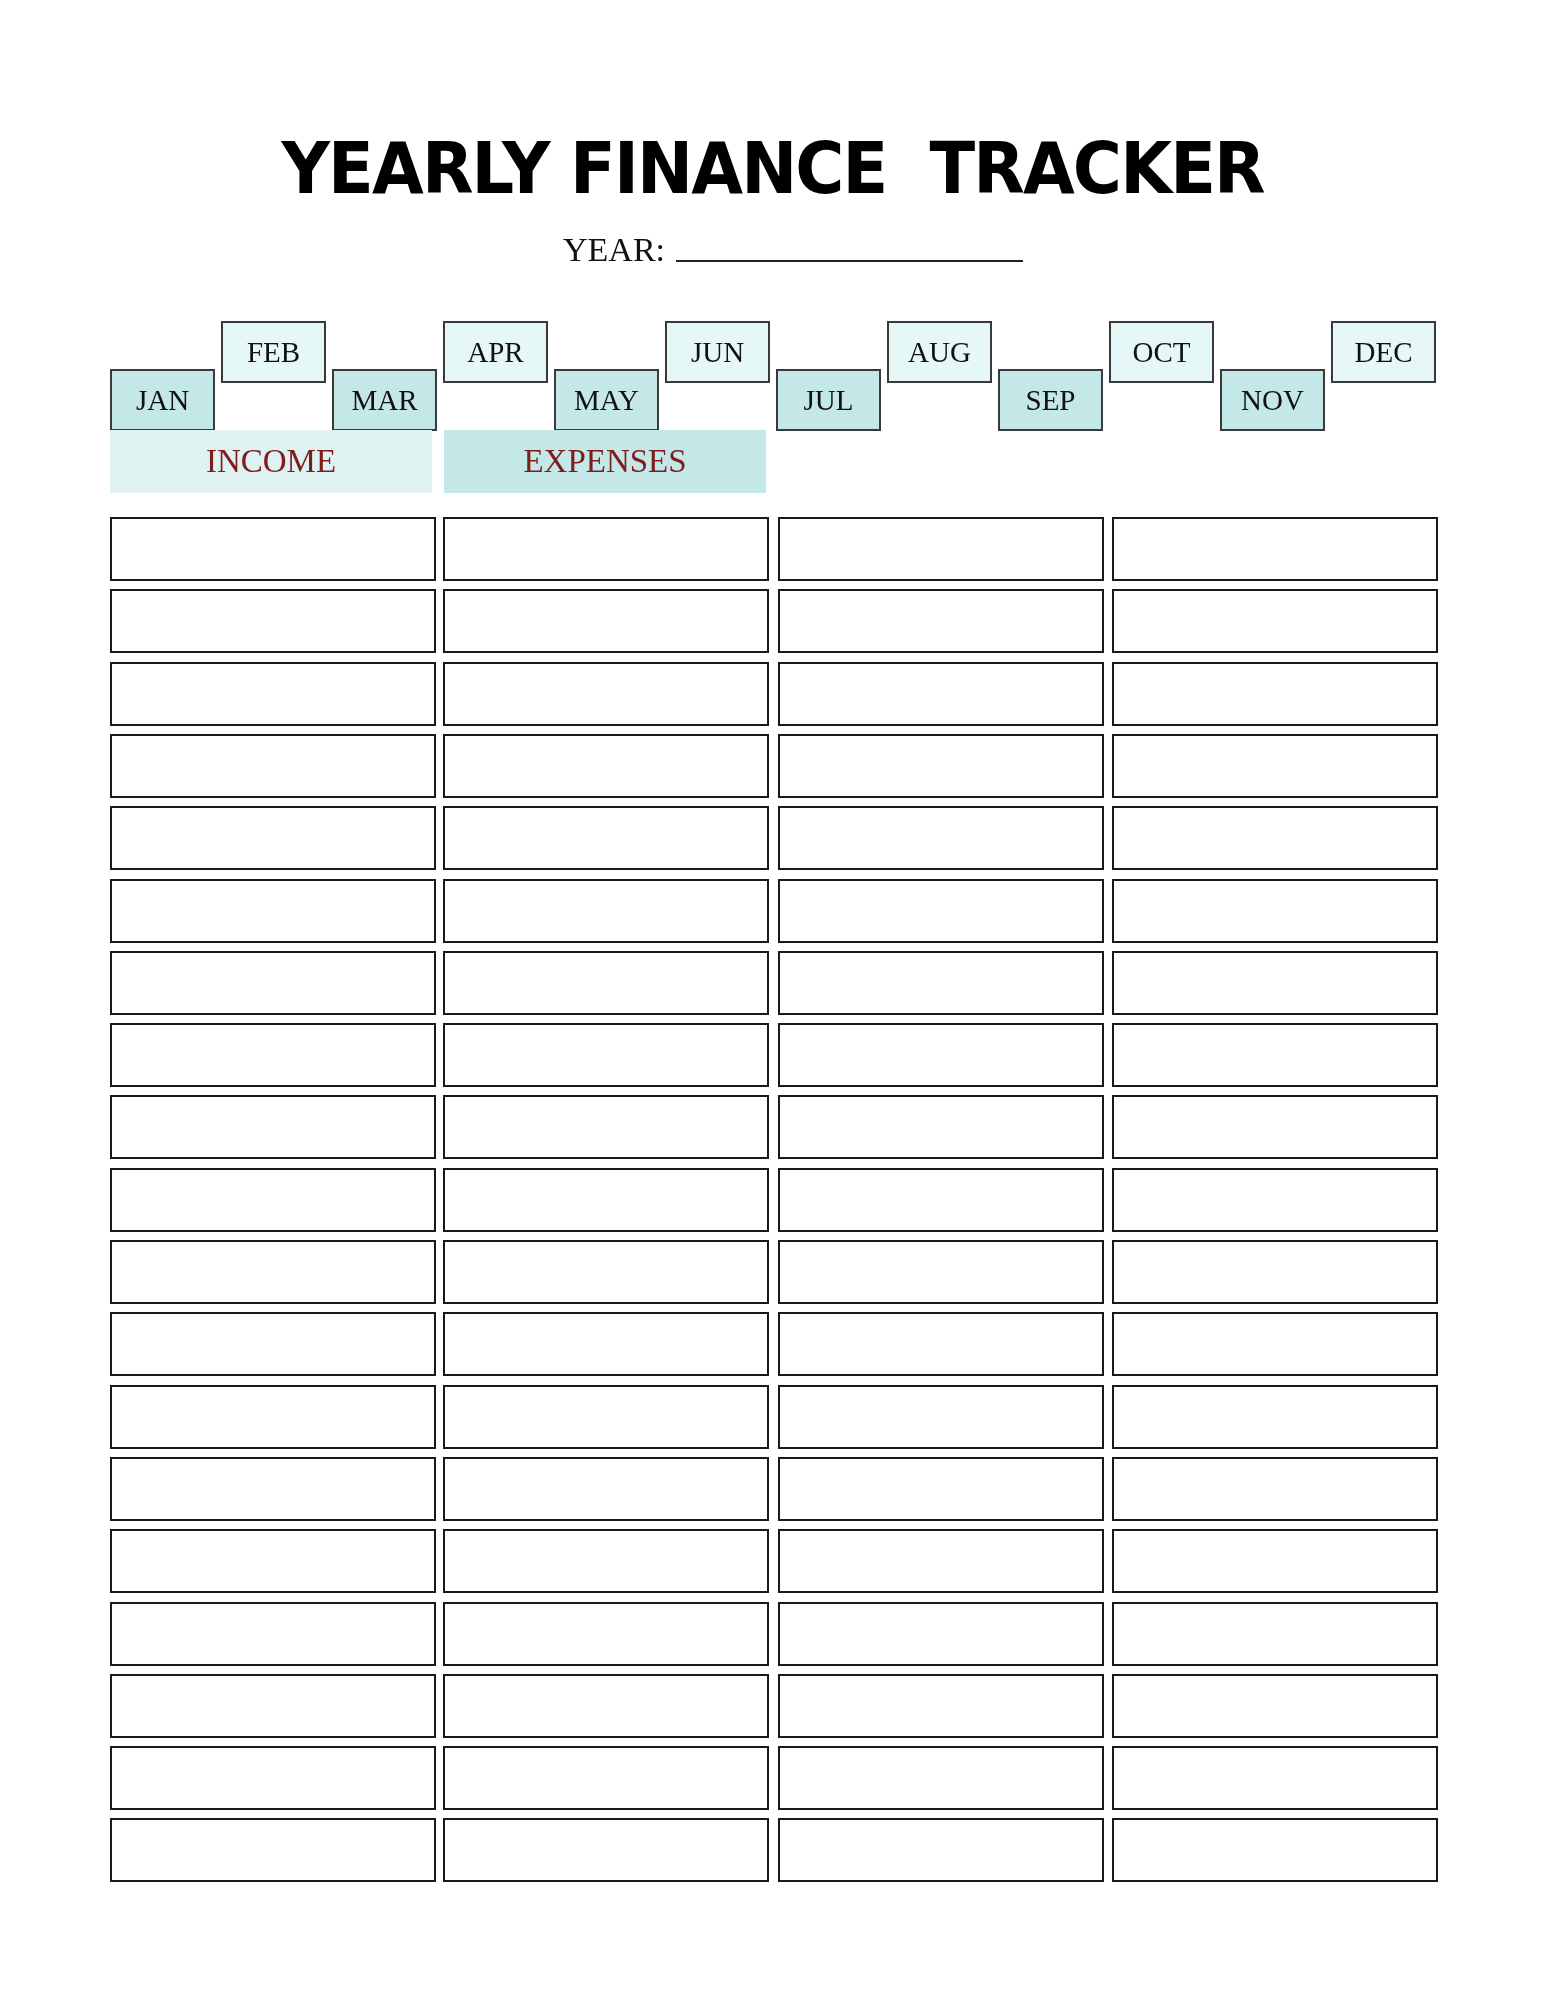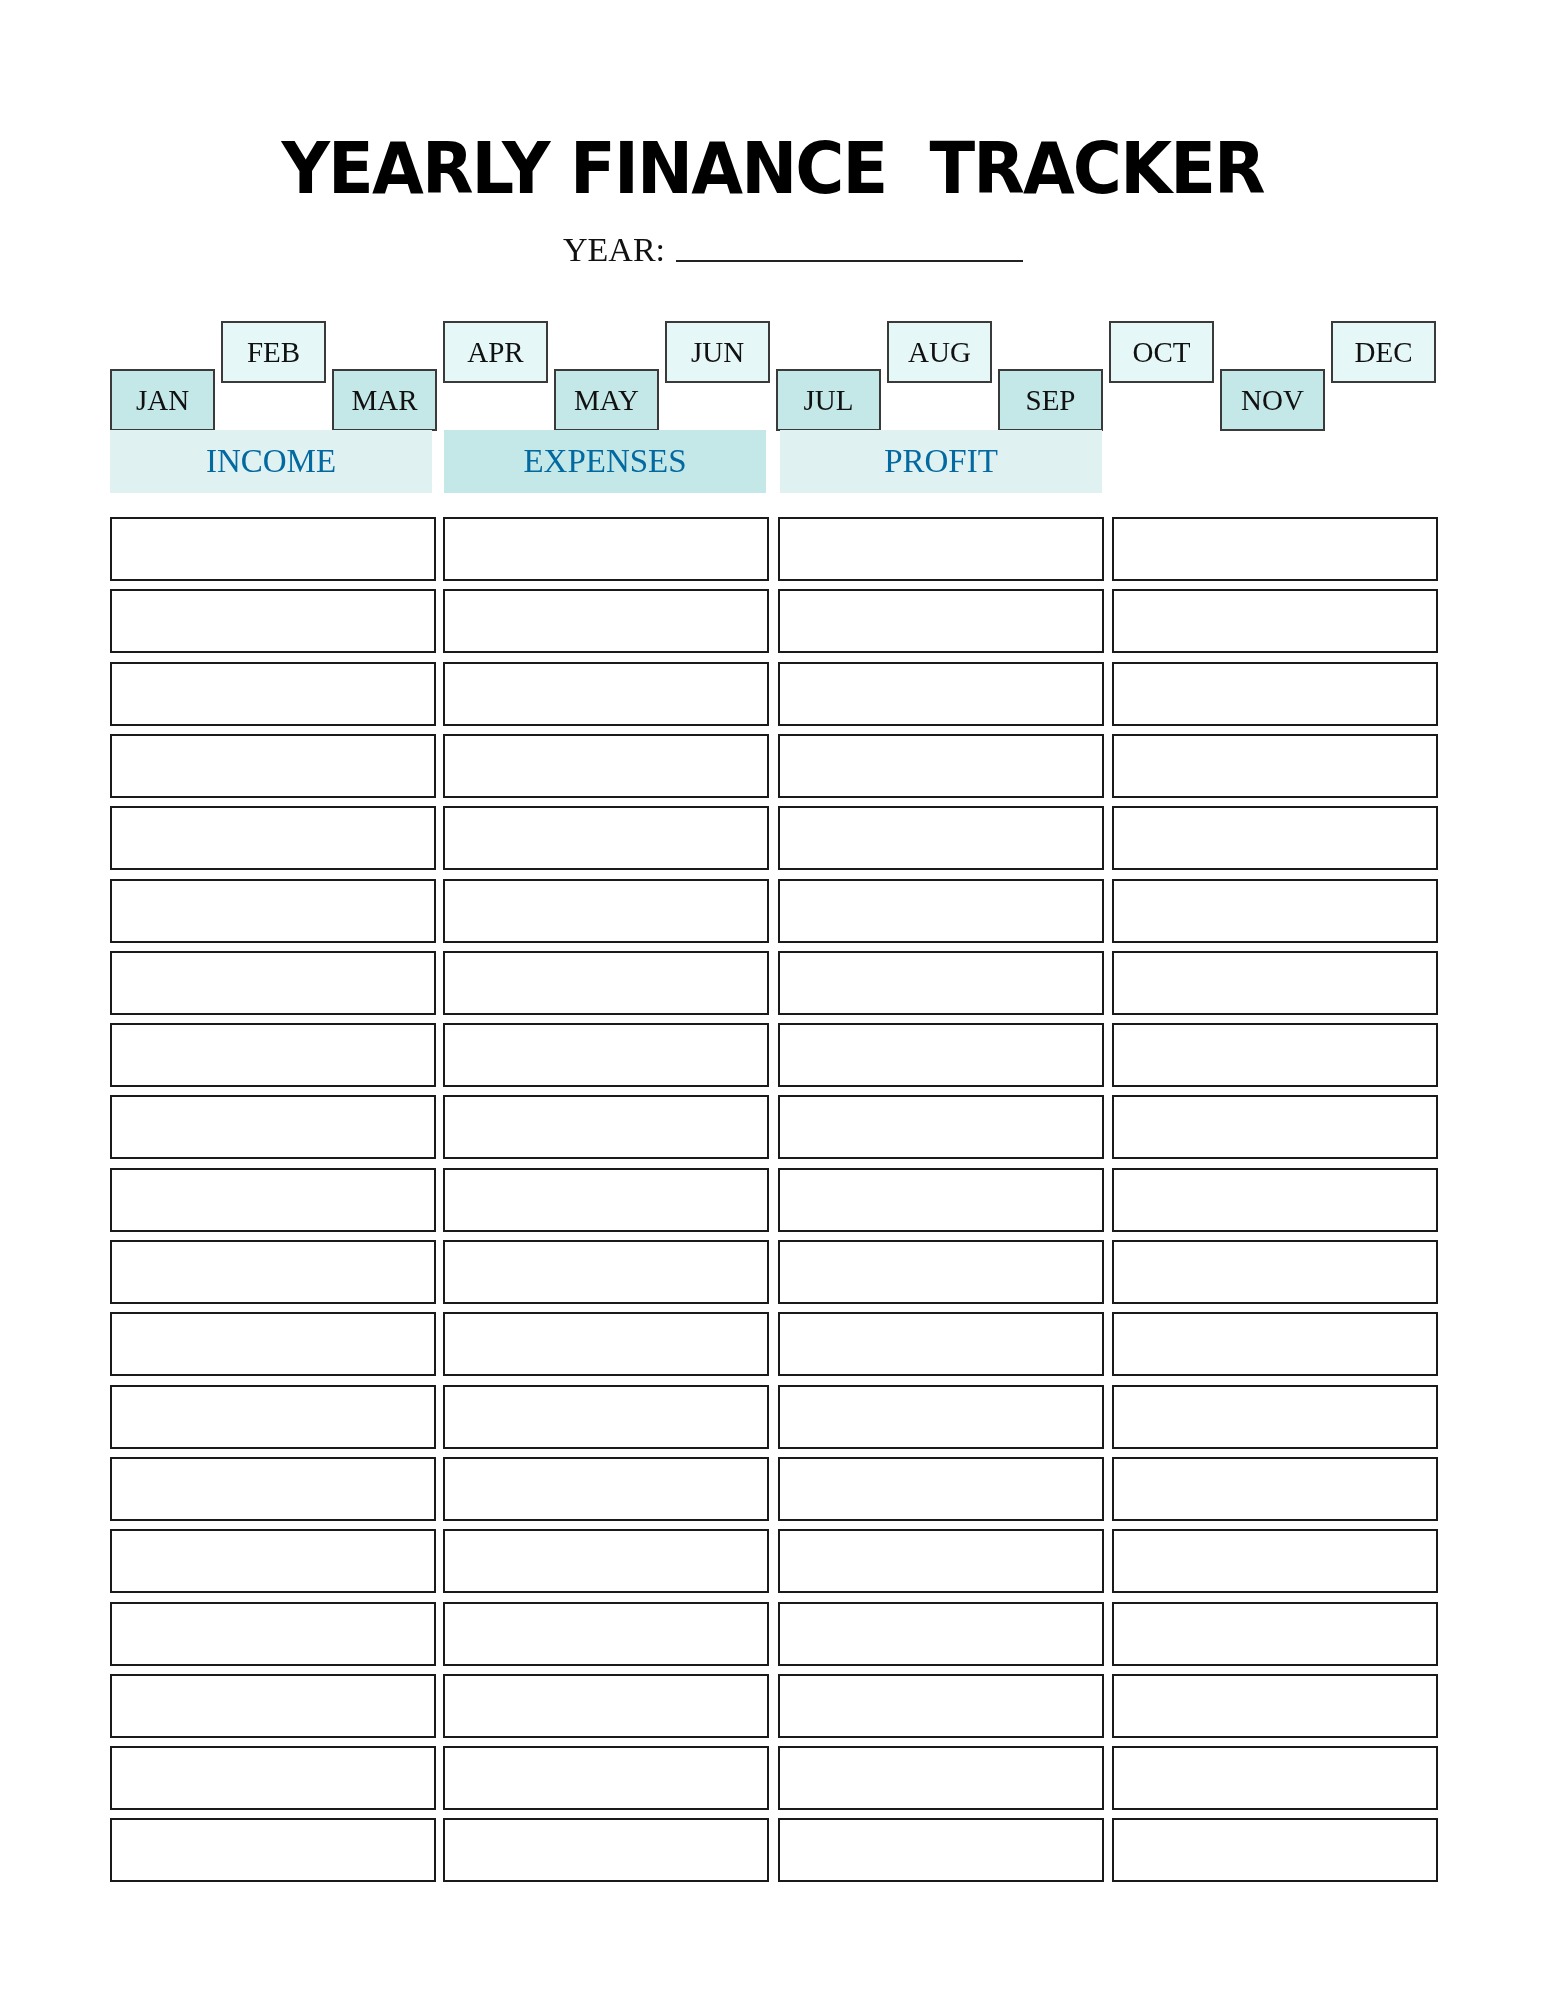--- a/index.html
+++ b/index.html
@@ -19,21 +19,21 @@
     width: 105px; height: 62px; box-sizing: border-box; border: 2px solid #3a3a3a;
     display: flex; align-items: center; justify-content: center;
     font-family: "Liberation Serif", serif; font-size: 29px; color: #111;
   }
   .month.dark { background: #C4E7E7; margin-top: 48px; }
   .month.light { background: #E6F7F7; }
   .headers { position: absolute; top: 430px; left: 110px; width: 1328px; height: 63px; }
   .header {
     position: absolute; top: 0; width: 322px; height: 63px;
     display: flex; align-items: center; justify-content: center;
-    font-family: "Liberation Serif", serif; font-size: 33px; color: #0369a1;
+    font-family: "Liberation Serif", serif; font-size: 33px; color: #7f1d1d;
   }
   .header.light { background: #DFF1F1; }
   .header.dark { background: #C4E7E7; }
   .grid { position: absolute; top: 517px; left: 110px; width: 1328px; }
   .row { position: absolute; left: 0; height: 64px; width: 1328px; }
   .cell {
     position: absolute; top: 0; width: 326px; height: 64px; box-sizing: border-box;
     border: 2px solid #1a1a1a; background: #fff;
   }
 </style>
@@ -58,21 +58,20 @@
     <div class="month light">AUG</div>
     <div class="month dark">SEP</div>
     <div class="month light">OCT</div>
     <div class="month dark">NOV</div>
     <div class="month light">DEC</div>
   </div>
 
 <div class="headers" id="headers">
     <div class="header light" style="left: 0px;">INCOME</div>
     <div class="header dark" style="left: 334px;">EXPENSES</div>
-    <div class="header light" style="left: 670px;">PROFIT</div>
   </div>
 
 <div class="grid" id="grid">
     <div class="row" style="top: 0px;">
       <div class="cell" style="left: 0px;"></div>
       <div class="cell" style="left: 333px;"></div>
       <div class="cell" style="left: 668px;"></div>
       <div class="cell" style="left: 1002px;"></div>
     </div>
     <div class="row" style="top: 72px;">

